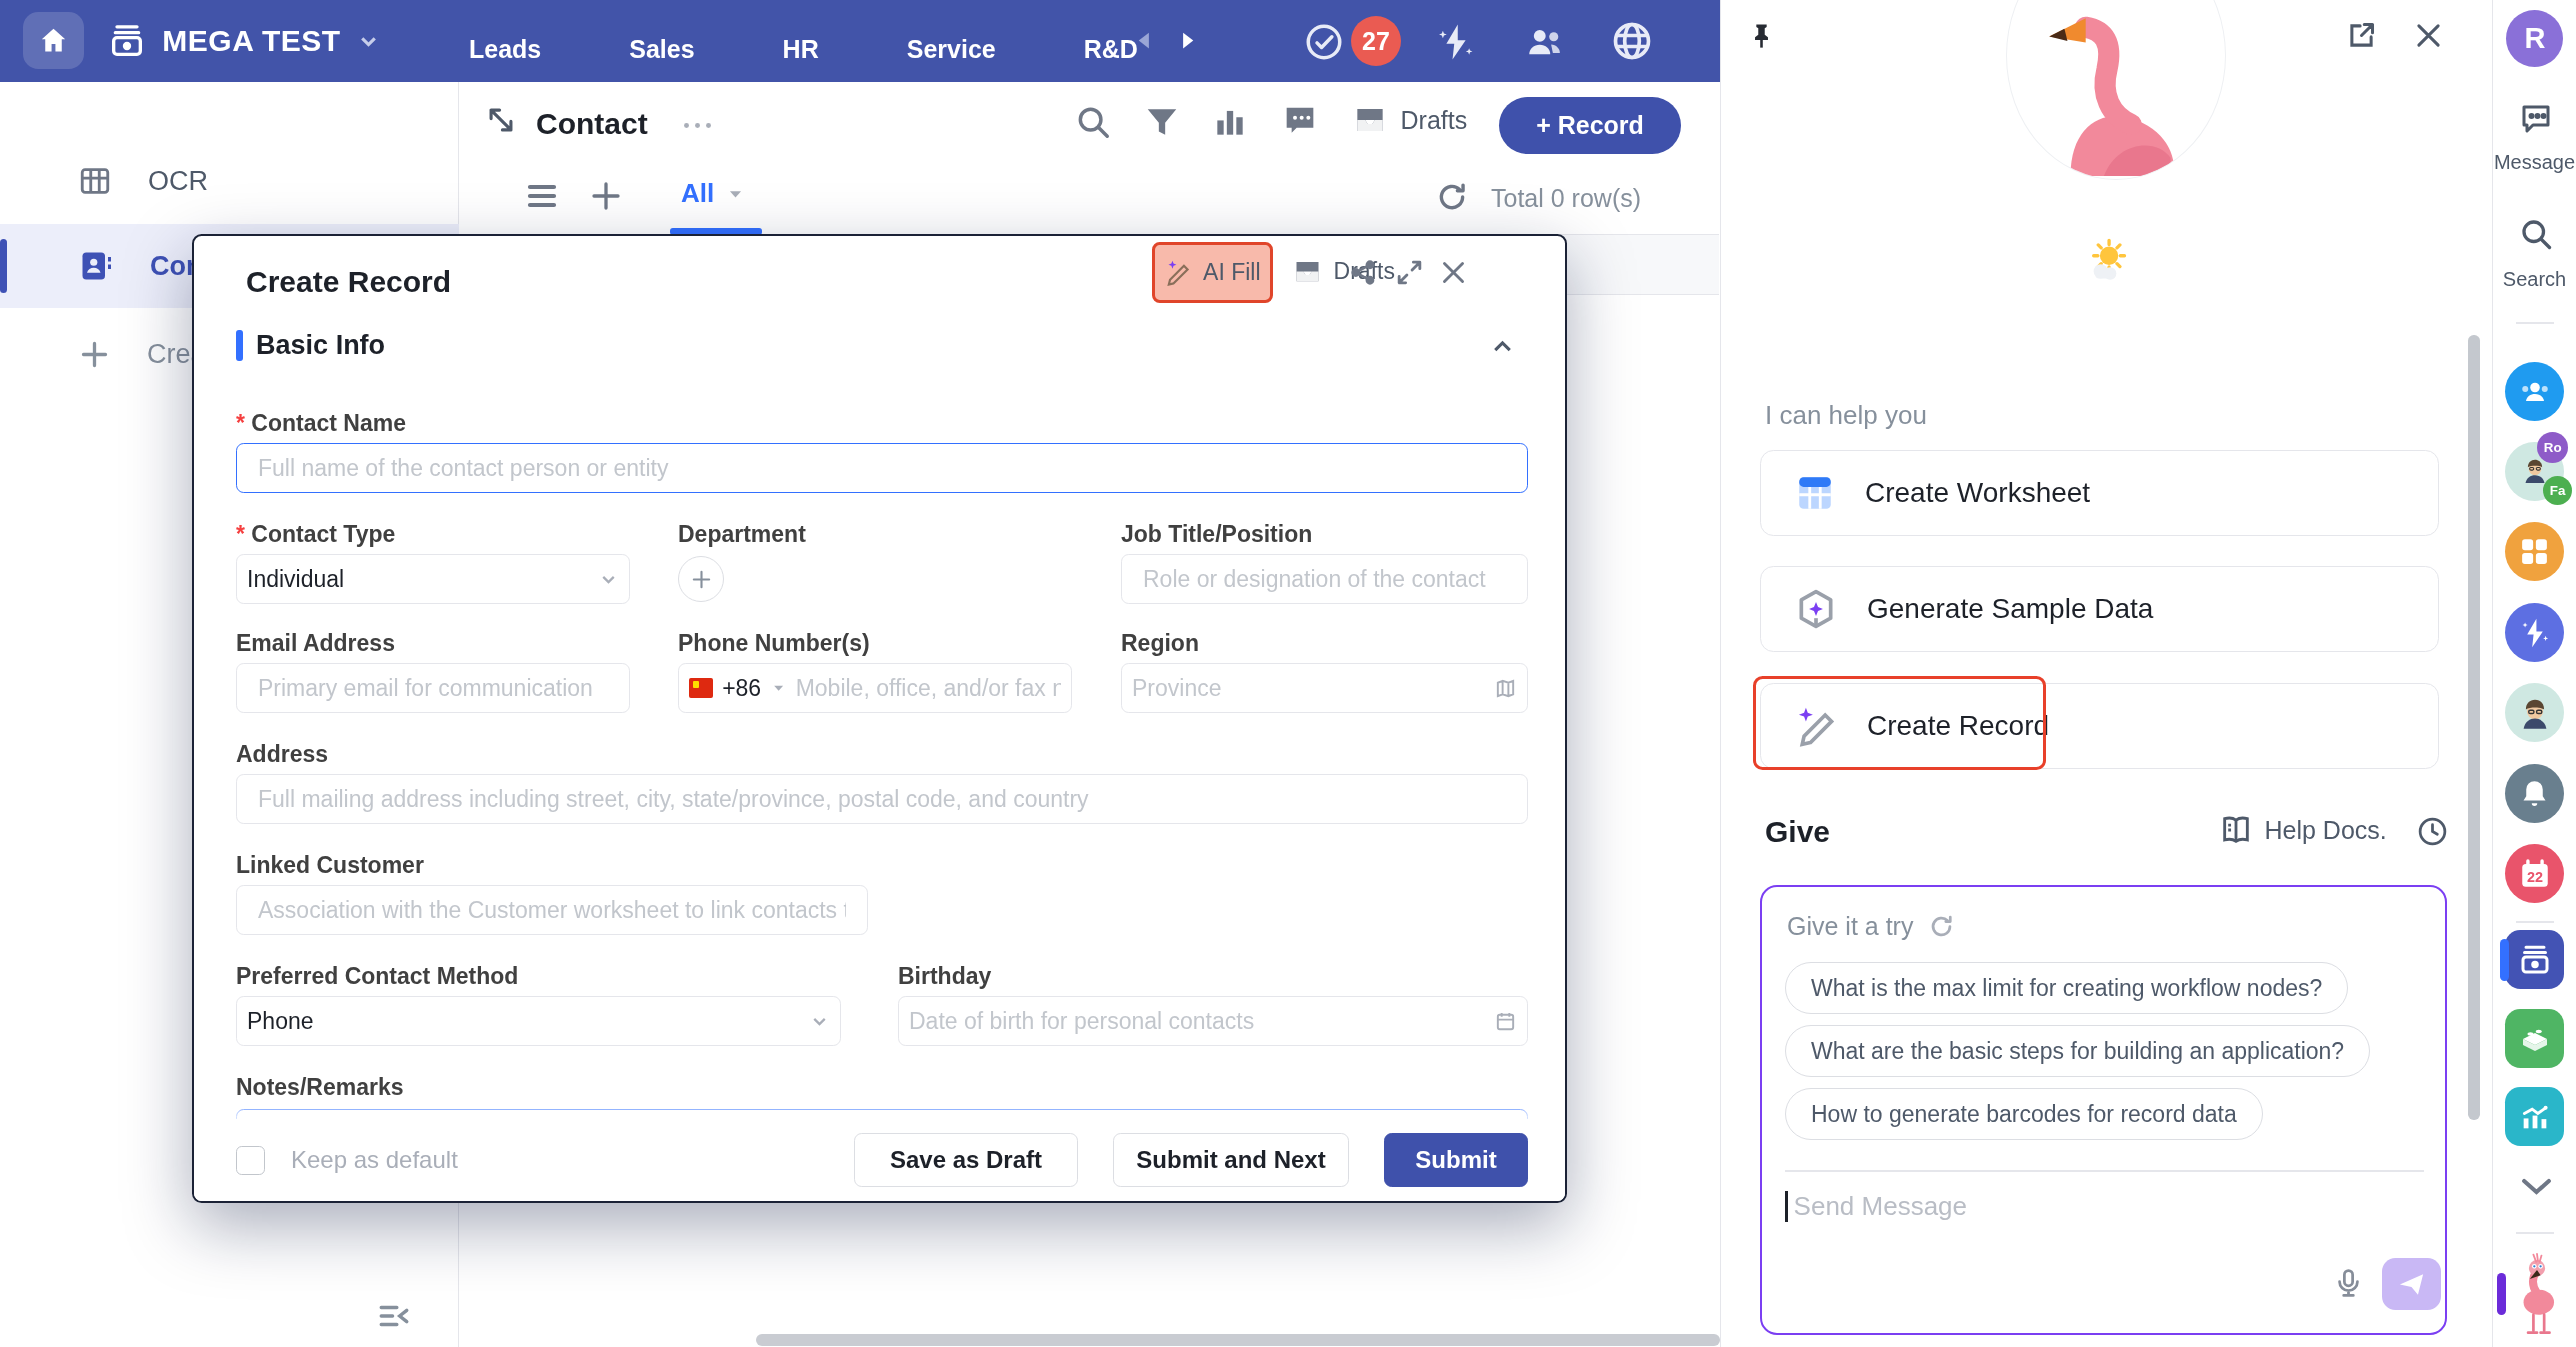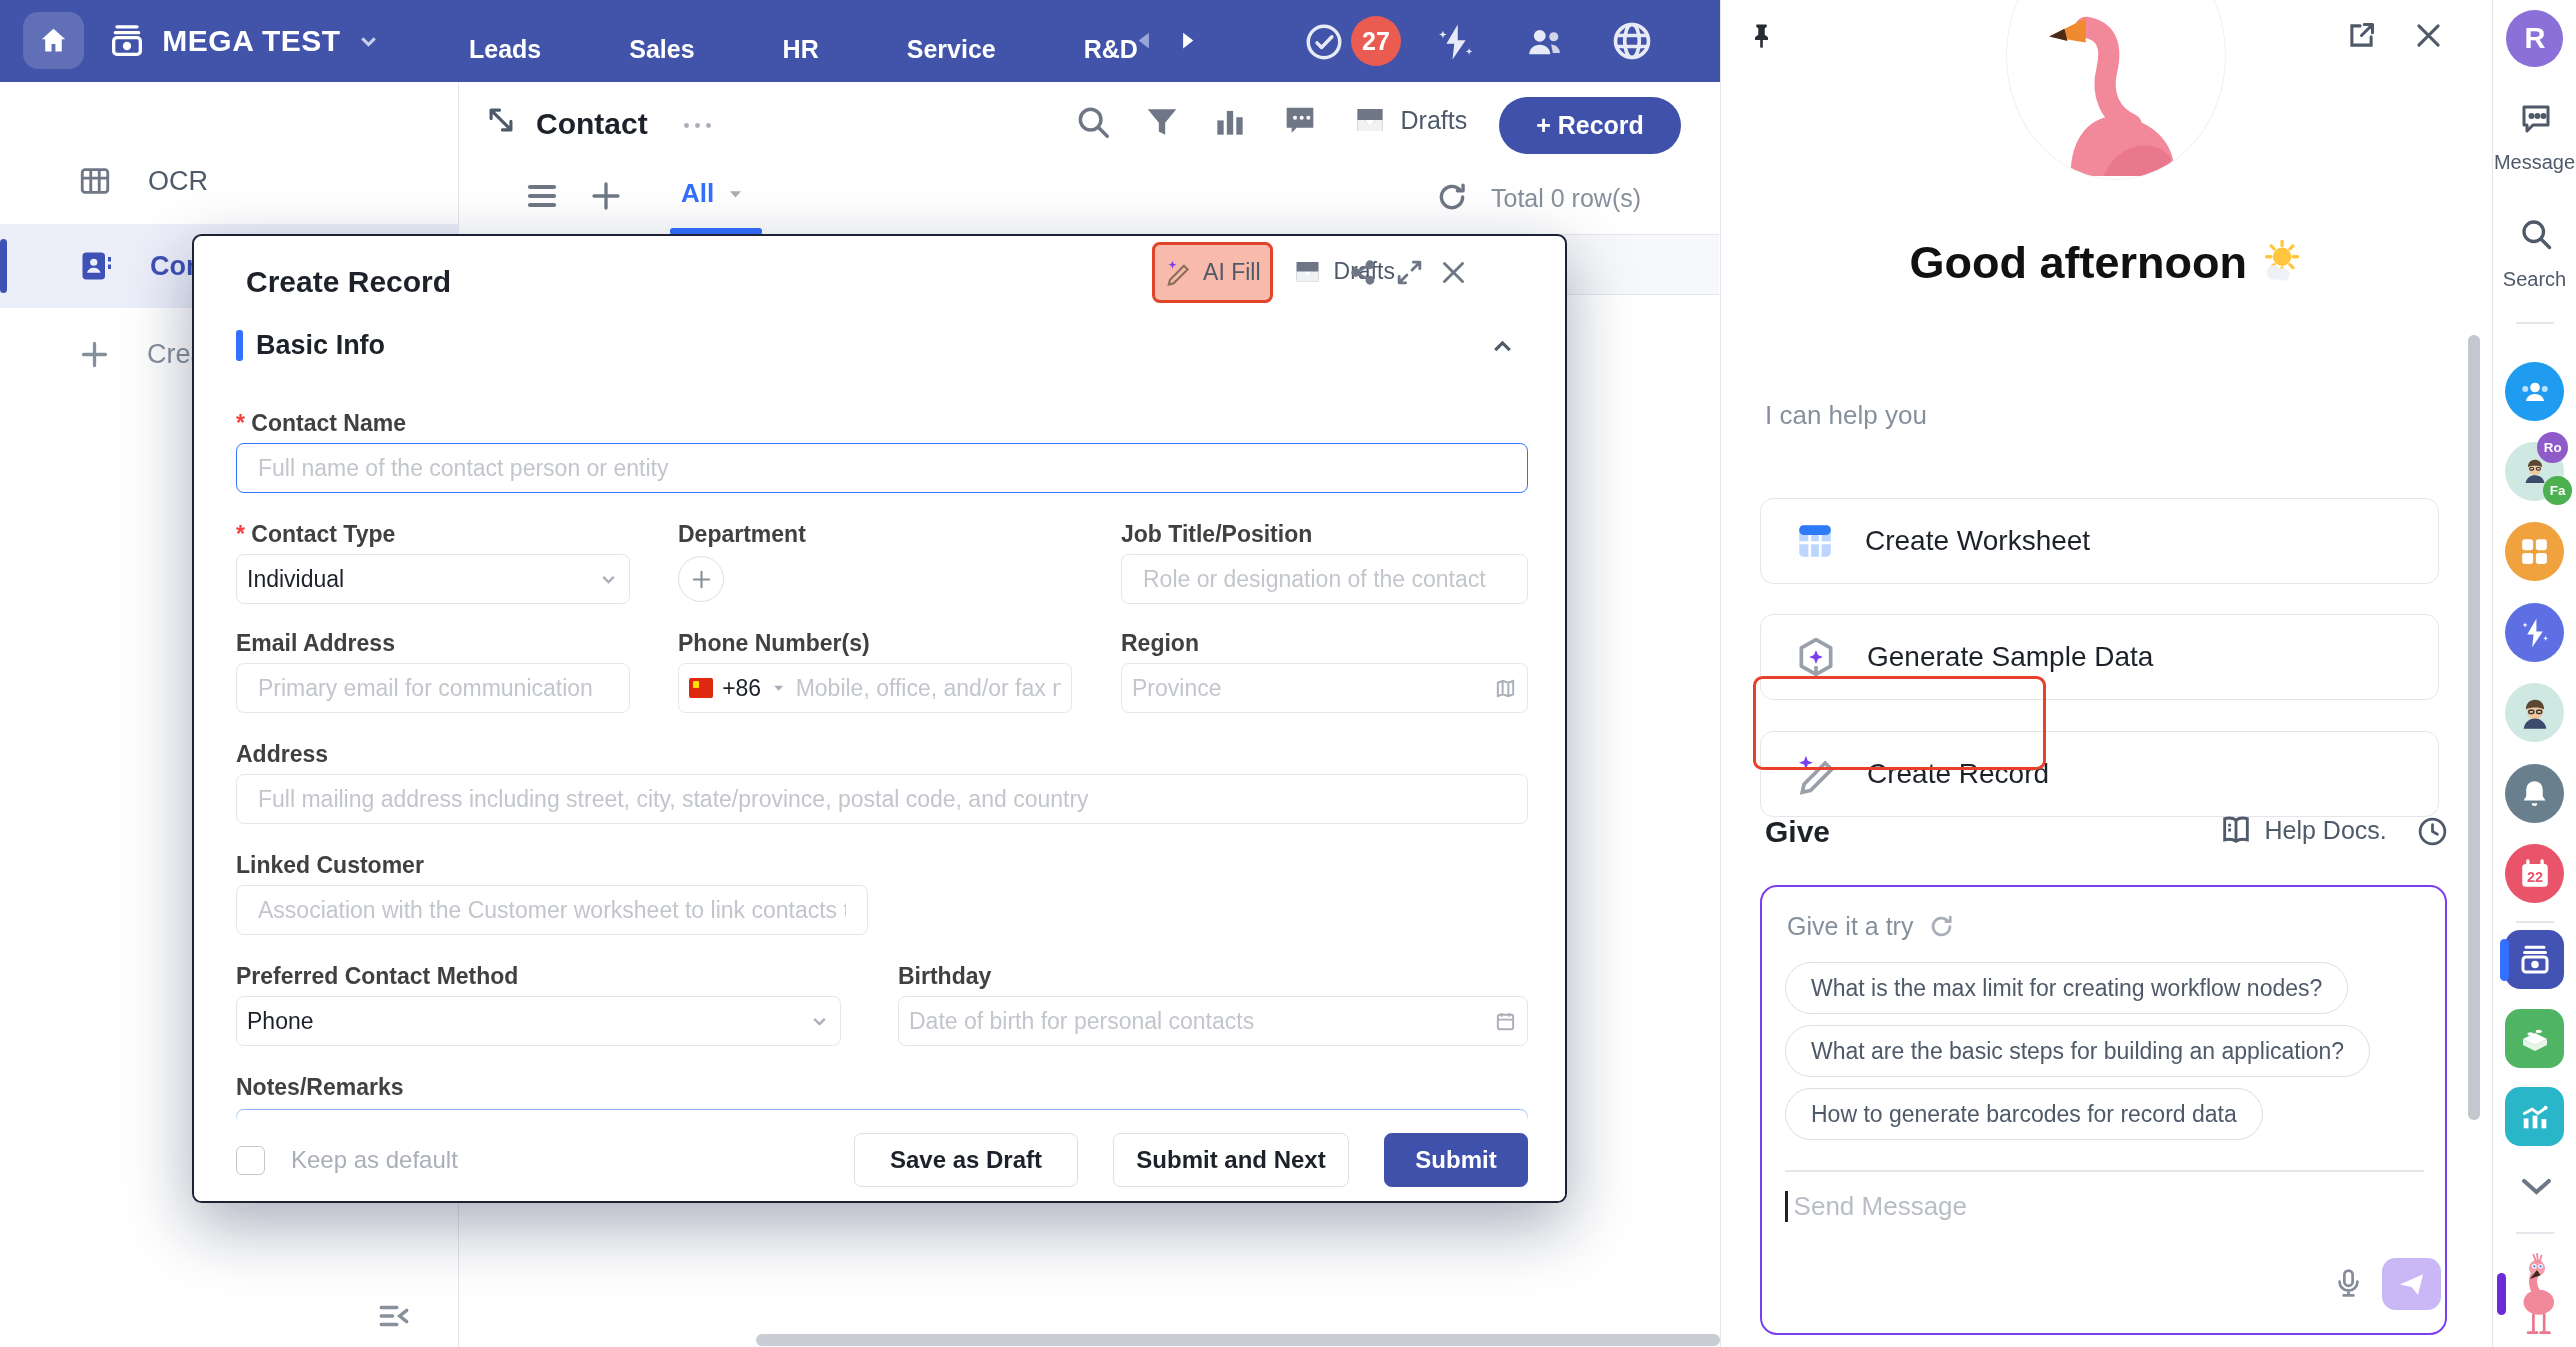--- a/index.html
+++ b/index.html
@@ -56,21 +56,21 @@
   .btn.primary { background:#3f51ab; border-color:#3f51ab; color:#fff; }
   .checkbox { width:29px; height:29px; border:1.9px solid #c2c6cc; border-radius:5.7px; background:#fff; }
   .kd-label { font-size:24px; color:#a9aeb8; }
   .caret-bar { display:inline-block; width:2.9px; height:31px; background:#1d2129; margin-right:3.8px; vertical-align:middle; }
 
   
   .assistant { left:1720px; top:0; width:772px; height:1347px; background:#fff; border-left:1.9px solid #e5e6eb; }
   .flam-circle { position:absolute; left:285px; top:-69px; width:220px; height:249px; border-radius:50%; background:#fff; border:1.9px solid #eef0f3; display:flex; align-items:flex-end; justify-content:center; overflow:hidden; }
   .greet { font-size:45px; font-weight:bold; color:#111; display:flex; align-items:center; gap:7.7px; justify-content:center; }
   .intro { font-size:26px; color:#86909c; }
-  .a-card { position:absolute; left:39px; width:679px; height:86px; border:1.9px solid #e5e6eb; border-radius:13.4px; display:flex; align-items:center; background:#fff;margin-top:48px; }
+  .a-card { position:absolute; left:39px; width:679px; height:86px; border:1.9px solid #e5e6eb; border-radius:13.4px; display:flex; align-items:center; background:#fff; }
   .a-card .icon { margin-left:33px; margin-right:29px; }
   .a-card .lbl { font-size:28px; color:#1d2129; }
   .red-frame { position:absolute; border:3.8px solid #e8402a; border-radius:9.6px; z-index:5; pointer-events:none; }
   .help-title { font-size:30px; font-weight:bold; }
   .help-docs { font-size:25px; color:#4e5969; }
   .try-box { position:absolute; left:39px; top:885px; width:687px; height:450px; border:2.9px solid #7b3ff2; border-radius:17px; background:#fff; }
   .try-label { font-size:25px; color:#86909c; }
   .chip { position:absolute; left:23px; height:52px; border:1.9px solid #dcdee3; border-radius:26px; display:flex; align-items:center; padding:16px 25px; font-size:23px; color:#4e5969; background:#fff; white-space:nowrap; }
   .send-ph { font-size:26px; color:#b9bdc5; }
   .send-btn { position:absolute; width:59px; height:52px; border-radius:13.4px; background:#c9b8f5; display:flex; align-items:center; justify-content:center; }
@@ -439,21 +439,20 @@
       <svg viewBox="0 0 120 120" style="width:182px;height:182px">
         <path d="M30 118 C 30 86 50 74 70 80 C 92 87 100 104 98 118 Z" fill="#f2899b"></path>
         <path d="M52 118 C 60 96 86 92 96 106 L 96 118 Z" fill="#e9778d"></path>
         <path d="M70 84 C 56 78 50 64 54 48 C 58 30 52 22 40 20" fill="none" stroke="#f2899b" stroke-width="14" stroke-linecap="round"></path>
         <path d="M40 14 L 16 26 L 40 30 Z" fill="#f08a2e"></path>
         <path d="M16 26 L 26 21 L 28 29 Z" fill="#4a2b17"></path>
       </svg>
     </div>
 
     <div class="abs greet" style="left:0;top:237px;width:772px">
-      <span>Good afternoon</span>
       <span class="icon" style="width:50px;height:50px">
         <svg viewBox="0 0 24 24">
             <circle cx="13" cy="9" r="4.4" fill="#ffc53d"></circle>
             <g stroke="#ffc53d" stroke-width="1.6" stroke-linecap="round">
               <path d="M13 1.6v2M13 14.4v2M5.6 9h2M18.4 9h2M7.8 3.8l1.4 1.4M16.8 12.8l1.4 1.4M18.2 3.8l-1.4 1.4M9.2 12.8l-1.4 1.4"></path>
             </g>
             <g>
               <circle cx="9" cy="16.5" r="3.4" fill="#eef1f5"></circle>
               <circle cx="13.5" cy="17.5" r="3" fill="#eef1f5"></circle>
               <rect x="6.5" y="16.5" width="9.5" height="3.4" rx="1.7" fill="#eef1f5"></rect>

